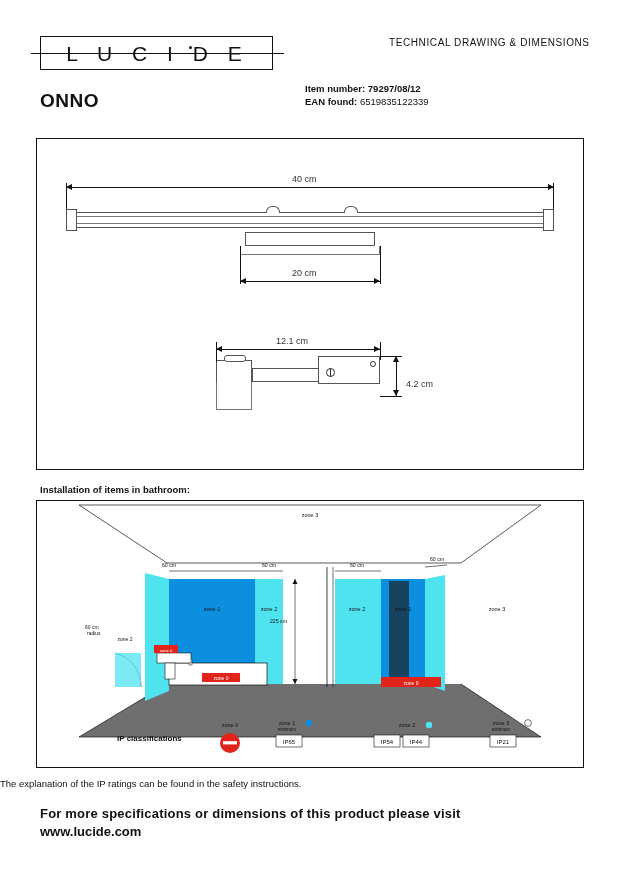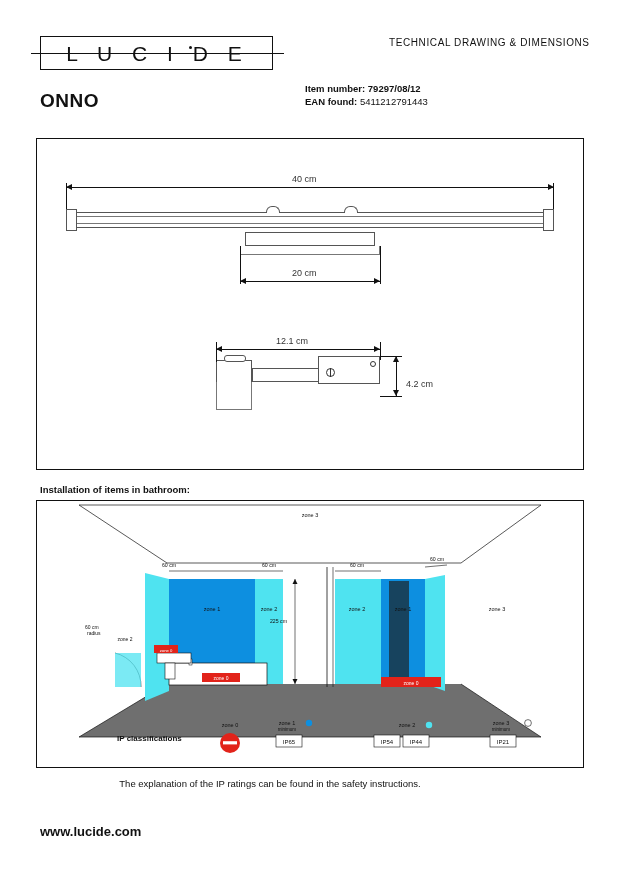--- a/index.html
+++ b/index.html
@@ -55,21 +55,21 @@
   .sv-screw2{position:absolute;left:370px;top:361px;width:6px;height:6px;border:1px solid #333;border-radius:50%;box-sizing:border-box;}
   .sv-tail{position:absolute;left:216px;top:382px;width:36px;height:28px;border:1px solid #777;box-sizing:border-box;background:#fff;border-top:none;}
 
   
   .install-title{position:absolute;left:40px;top:484px;font-size:9.5px;font-weight:bold;}
   .room-box{position:absolute;left:36px;top:500px;width:548px;height:268px;border:1px solid #111;box-sizing:border-box;overflow:hidden;background:#fff;}
 
   .footer-more{position:absolute;left:40px;top:806px;font-size:13px;font-weight:bold;letter-spacing:.2px;}
   .footer-url{position:absolute;left:40px;top:824px;font-size:13px;font-weight:bold;}
 
-  .ip-expl{position:absolute;left:0;top:778px;width:540px;text-align:center;font-size:9.5px;color:#111;}
+  .ip-expl{position:absolute;left:0;top:778px;width:540px;font-size:9.5px;color:#111;}
 </style>
 </head>
 <body>
 
 <div class="page">
 
   <div class="logo-box">
     <div class="logo-text">L U C I D E</div>
     <div class="logo-strike"></div>
     <div class="logo-dot"></div>
@@ -77,21 +77,21 @@
 
   <div class="tech-title">TECHNICAL DRAWING &amp; DIMENSIONS</div>
   <div class="model">ONNO</div>
 
   <div class="item-no">
     <span>Item number:</span>
     <span class="val">79297/08/12</span>
   </div>
   <div class="ean">
     <span>EAN found:</span>
-    <span class="val">5411212791443</span>
+    <span class="val">6519835122339</span>
   </div>
 
   <div class="draw-box"></div>
 
   <div class="dim-line" style="left:66px;top:187px;width:488px;"></div>
   <div class="arrow-l" style="left:66px;top:184px;"></div>
   <div class="arrow-r" style="left:548px;top:184px;"></div>
   <div class="dim-vline" style="left:66px;top:183px;height:32px;"></div>
   <div class="dim-vline" style="left:553px;top:183px;height:32px;"></div>
   <div class="dim-label" style="left:288px;top:174px;">40 cm</div>
@@ -231,15 +231,16 @@
       <text x="464" y="16" font-family="Liberation Sans, sans-serif" font-size="5.5" fill="#111" text-anchor="middle">zone 3</text>
       <circle cx="491" cy="14" r="3.4" fill="#ffffff" stroke="#111" stroke-width="0.6"></circle>
       <text x="464" y="22" font-family="Liberation Sans, sans-serif" font-size="4.5" fill="#111" text-anchor="middle">minimum</text>
       <rect x="453" y="26" width="26" height="12" fill="#ffffff" stroke="#111" stroke-width="0.6"></rect>
       <text x="466" y="34.5" font-family="Liberation Sans, sans-serif" font-size="6" fill="#111" text-anchor="middle">IP21</text>
     </svg>
   </div>
 
   <div class="ip-expl">The explanation of the IP ratings can be found in the safety instructions.</div>
 
+  <div class="footer-more">For more specifications or dimensions of this product please visit</div>
   <div class="footer-url">www.lucide.com</div>
 
 </div>
 
 </body></html>

